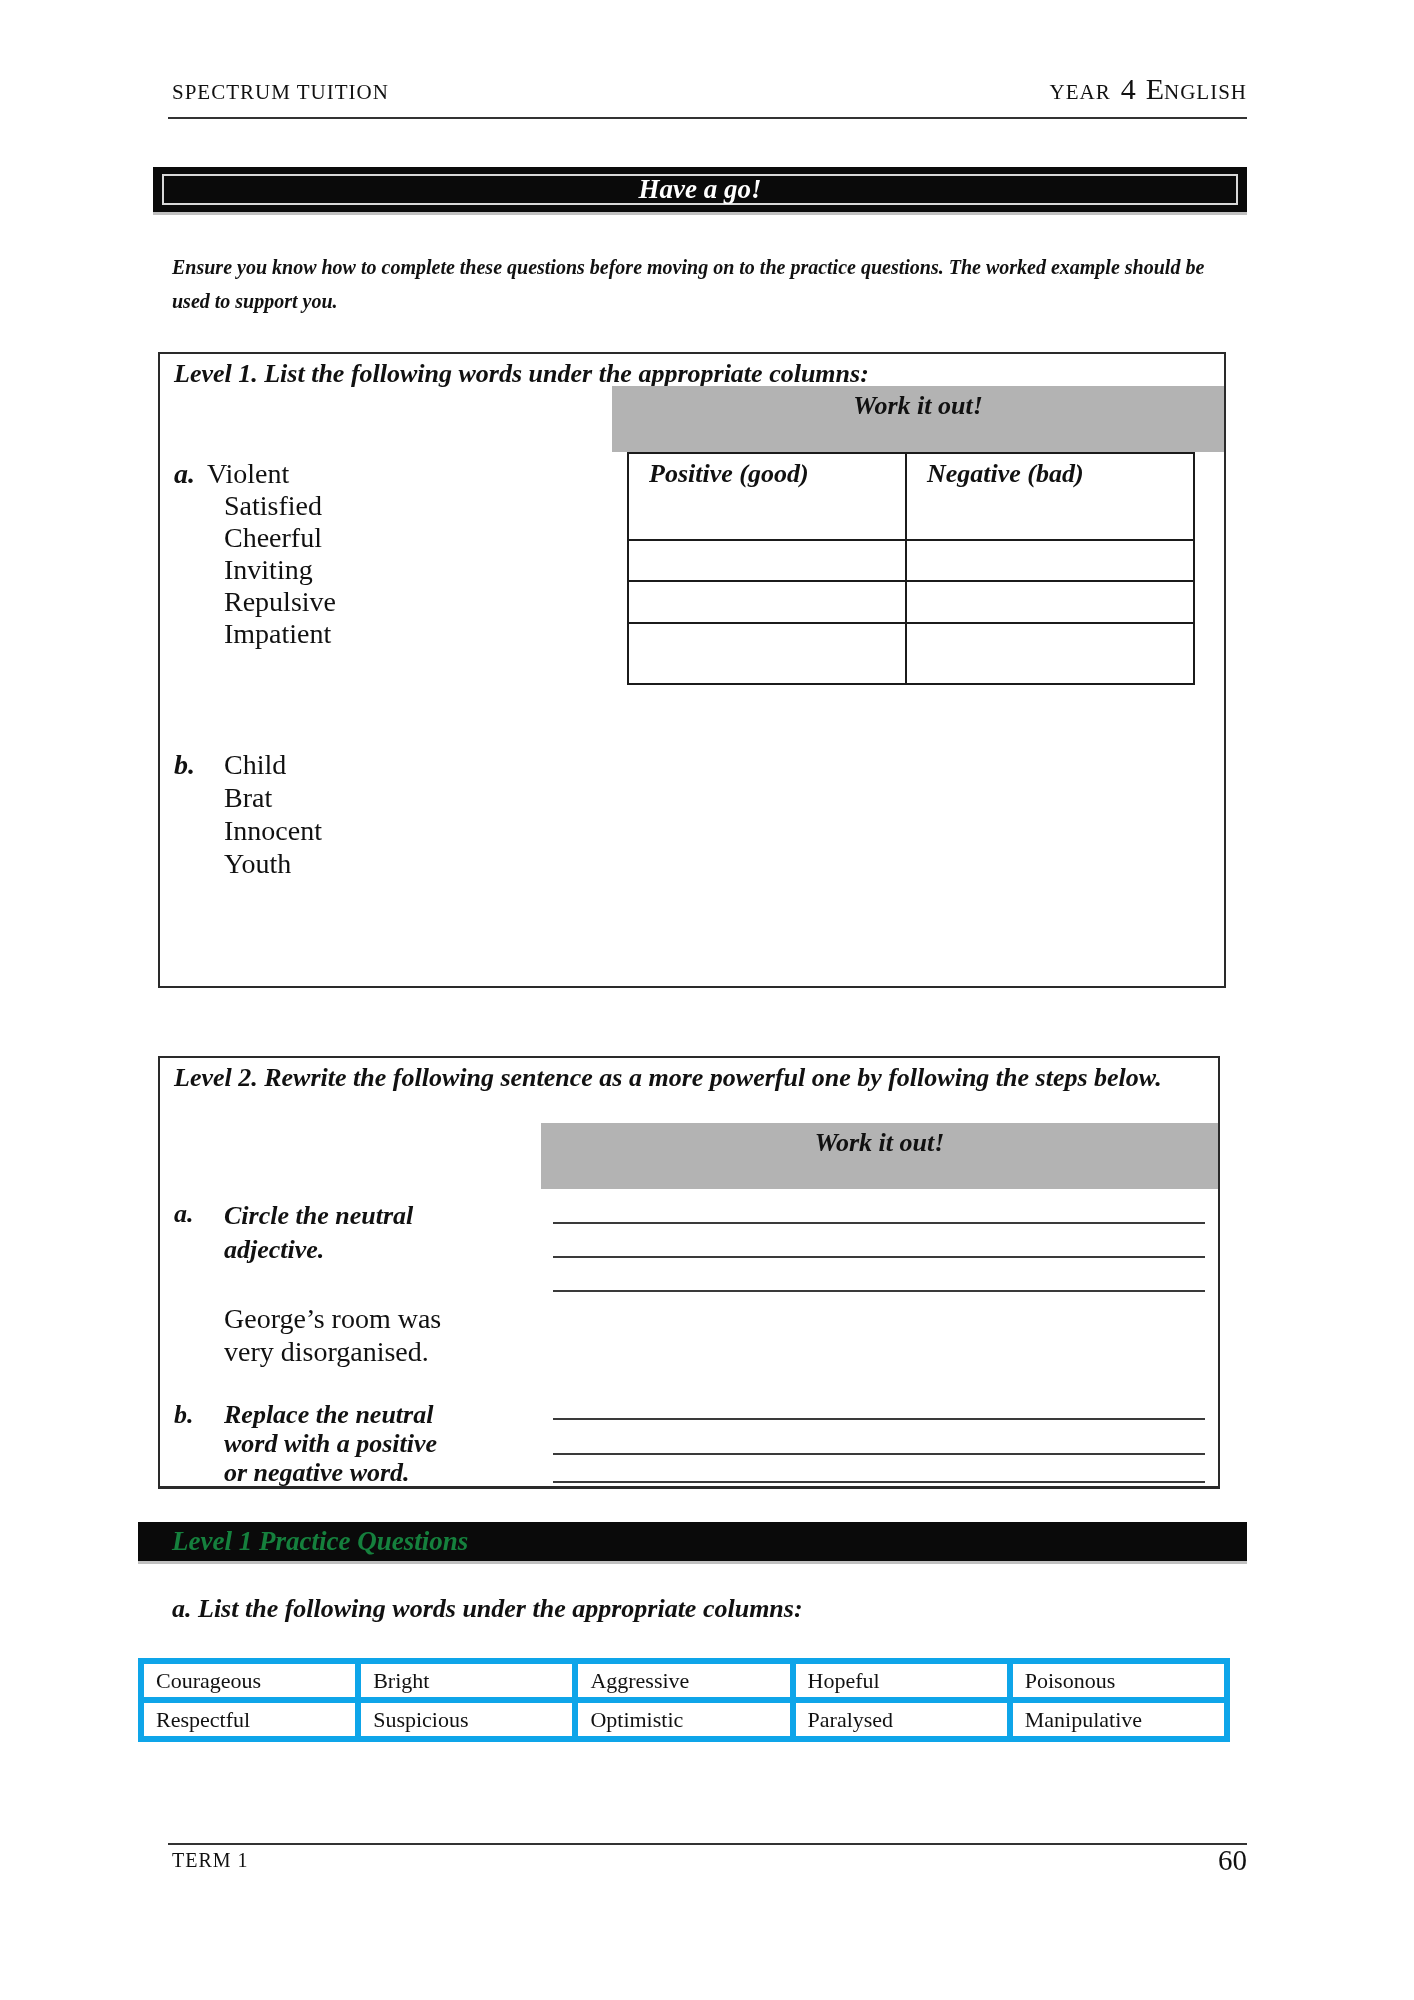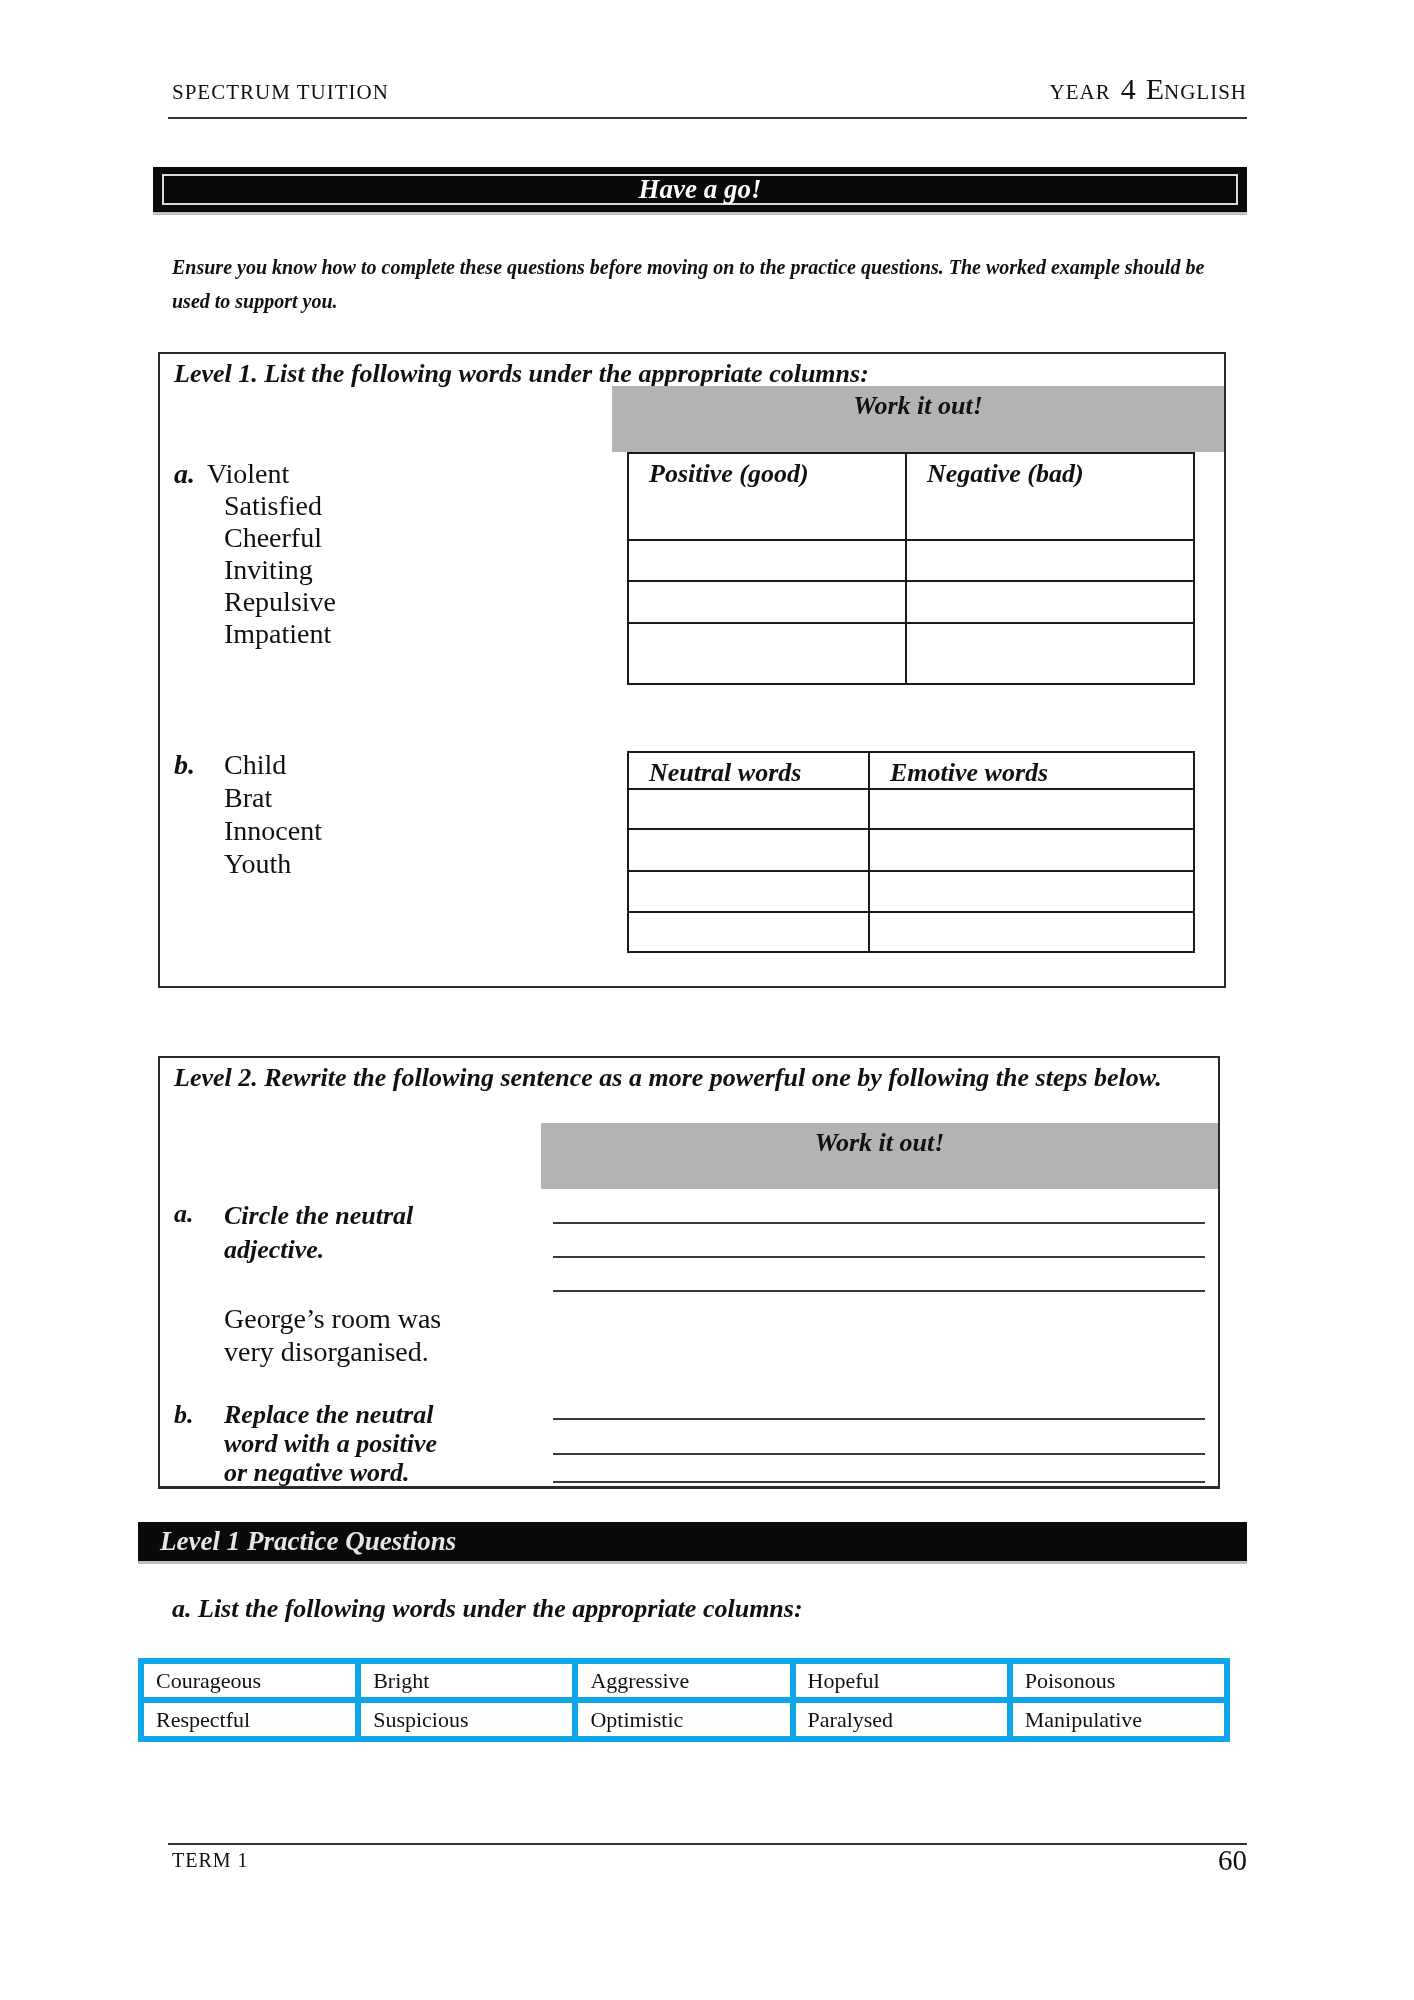--- a/index.html
+++ b/index.html
@@ -19,21 +19,21 @@
   .rule{background:#333;height:2px;}
   .hdr-rule{left:168px;top:117px;width:1079px;}
 
   
   .blackbar{background:#0a0a0a;box-shadow:0 3px 0 rgba(140,140,140,.55);}
   .haveago{left:153px;top:167px;width:1094px;height:45px;}
   .haveago .inner{position:absolute;inset:7px 9px;border:2px solid #d9d9d9;}
   .haveago .txt{position:absolute;inset:0;display:flex;align-items:center;justify-content:center;
     color:#fff;font-size:27px;font-weight:bold;font-style:italic;}
   .practicebar{left:138px;top:1522px;width:1109px;height:39px;display:flex;align-items:center;}
-  .practicebar .txt{color:#e5e5e5;font-size:27px;font-weight:bold;font-style:italic;padding-left:22px;}
+  .practicebar .txt{color:#15803d;font-size:27px;font-weight:bold;font-style:italic;padding-left:34px;}
 
   .bi{font-weight:bold;font-style:italic;}
   .intro{left:172px;top:250px;width:1060px;font-size:20px;line-height:34px;}
 
   
   .lvlbox{border:2px solid #2a2a2a;background:#fff;}
   .box1{left:158px;top:352px;width:1064px;height:632px;}
   .box2{left:158px;top:1056px;width:1058px;height:428px;border-bottom-width:3px;}
   .boxtitle{left:14px;top:4px;font-size:26px;line-height:31px;}
   .box1 .boxtitle{width:1030px;}
@@ -156,48 +156,20 @@
 
     <div class="abs wordlist wl-b">
       <div class="wl-row">
         <span class="lbl">b.</span><span>Child</span>
       </div>
       <div class="wl-items">Brat</div>
       <div class="wl-items">Innocent</div>
       <div class="wl-items">Youth</div>
     </div>
 
-    <table class="sheet abs tb">
-      <colgroup>
-          <col class="c1">
-          <col class="c2">
-        </colgroup>
-      <tbody>
-          <tr>
-        <th>Neutral words</th>
-        <th>Emotive words</th>
-      </tr>
-      <tr class="r1">
-            <td></td>
-            <td></td>
-          </tr>
-      <tr class="r2">
-            <td></td>
-            <td></td>
-          </tr>
-      <tr class="r3">
-            <td></td>
-            <td></td>
-          </tr>
-      <tr class="r4">
-            <td></td>
-            <td></td>
-          </tr>
-    </tbody>
-      </table>
   </div>
 
   <div class="abs lvlbox box2">
     <div class="abs boxtitle bi">Level 2. Rewrite the following sentence as a more powerful one by following the steps below.</div>
 
     <div class="abs graybar gb2">
       <span class="txt">Work it out!</span>
     </div>
 
     <div class="abs steplbl sa-l">a.</div>

